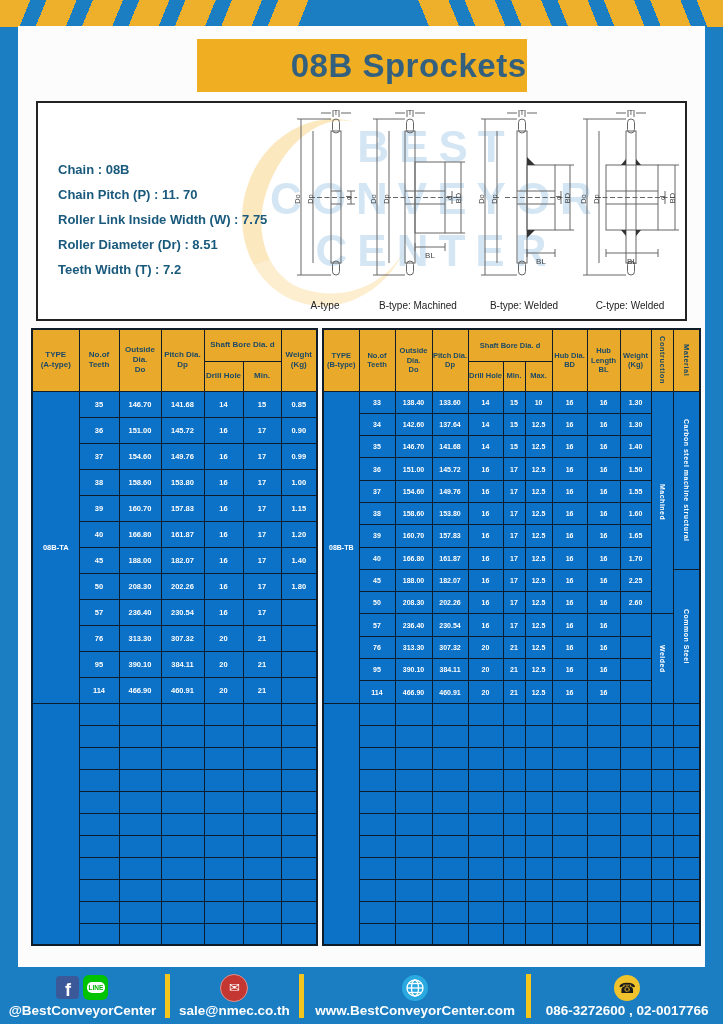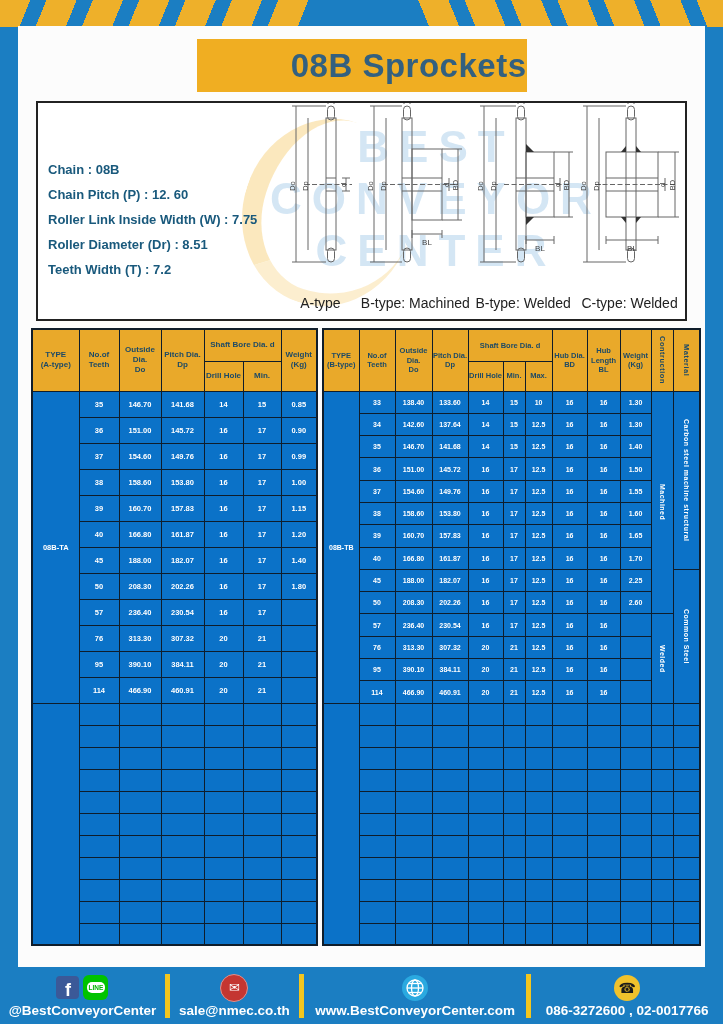--- a/index.html
+++ b/index.html
@@ -11,26 +11,26 @@
   .stripes-right{position:absolute;right:0;top:0;width:310px;height:27px;
     background:repeating-linear-gradient(68deg,transparent 0 15px,#eeb02a 15px 43px);}
   
   .card{position:absolute;left:18px;top:26px;width:687px;height:941px;background:#fcfcfc;}
   .title-banner{margin:13px auto 0;width:330px;height:53px;background:#f0ae22;
     display:flex;align-items:center;justify-content:flex-end;}
   .title-text{font-size:33px;font-weight:bold;color:#33607f;letter-spacing:0.5px;}
   
   .diagram-box{position:relative;margin:9px 18px 0;height:216px;border:2px solid #222;
     background:#fff;display:flex;overflow:hidden;}
-  .specs{width:232px;padding:54px 0 0 10px;position:relative;z-index:2;}
+  .specs{width:232px;padding:54px 0 0 20px;position:relative;z-index:2;}
   .spec-line{font-size:13px;font-weight:bold;color:#19597c;line-height:25px;white-space:nowrap;}
   .figures{flex:1;display:flex;align-items:flex-end;justify-content:space-evenly;
     padding:4px 2px 8px 0;position:relative;z-index:1;}
   .figure{display:flex;flex-direction:column;align-items:center;}
-  .caption{font-size:14px;color:#222;margin-top:19px;white-space:nowrap;}
+  .caption{font-size:10px;color:#222;margin-top:11px;white-space:nowrap;}
   .watermark{position:absolute;left:178px;top:18px;width:440px;text-align:center;z-index:0;
     color:rgba(100,165,215,0.28);font-weight:bold;letter-spacing:10px;font-size:44px;line-height:52px;}
   .swoosh{position:absolute;left:205px;top:15px;width:150px;height:175px;z-index:0;
     border-left:20px solid rgba(240,180,40,0.30);border-bottom:14px solid rgba(240,180,40,0.22);
     border-radius:50%;transform:rotate(18deg);}
   svg text{font-family:"Liberation Sans",sans-serif;}
   
   .tables{display:flex;gap:4px;margin:7px 0 0 13px;}
   table{border-collapse:collapse;table-layout:fixed;background:#0b72c8;}
   .tbl th{background:#e9a92a;color:#1d4a66;font-weight:bold;border:1.6px solid #0f1d2b;
@@ -84,21 +84,21 @@
     <div class="diagram-box">
       <div class="swoosh"></div>
       <div class="watermark">
         <div>BEST</div>
         <div>CONVEYOR</div>
         <div>CENTER</div>
       </div>
 
       <div class="specs">
         <div class="spec-line">Chain  : 08B</div>
-        <div class="spec-line">Chain Pitch (P)  :  12. 60</div>
+        <div class="spec-line">Chain Pitch (P)  :  11. 70</div>
         <div class="spec-line">Roller Link Inside Width (W)  :  7.75</div>
         <div class="spec-line">Roller Diameter (Dr)  : 8.51</div>
         <div class="spec-line">Teeth Width (T)  :  7.2</div>
       </div>
 
       <div class="figures">
 
         <div class="figure">
           <svg width="80" height="182" viewBox="0 0 80 182">
             <g stroke="#666" stroke-width="1" fill="none">

